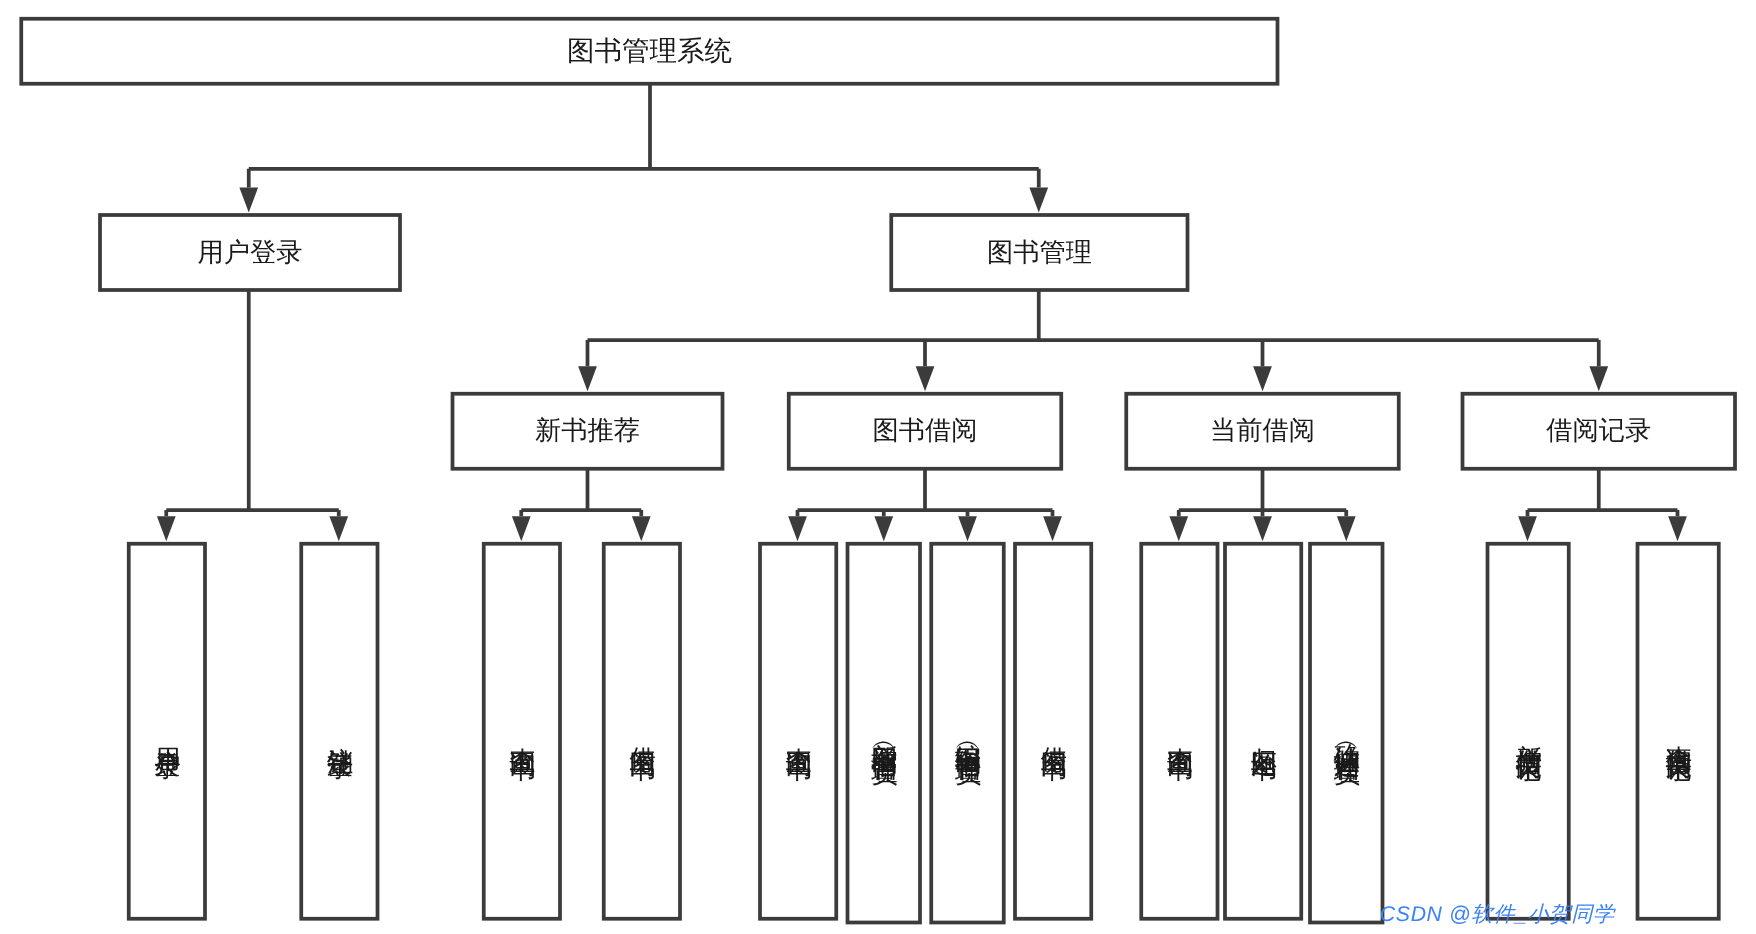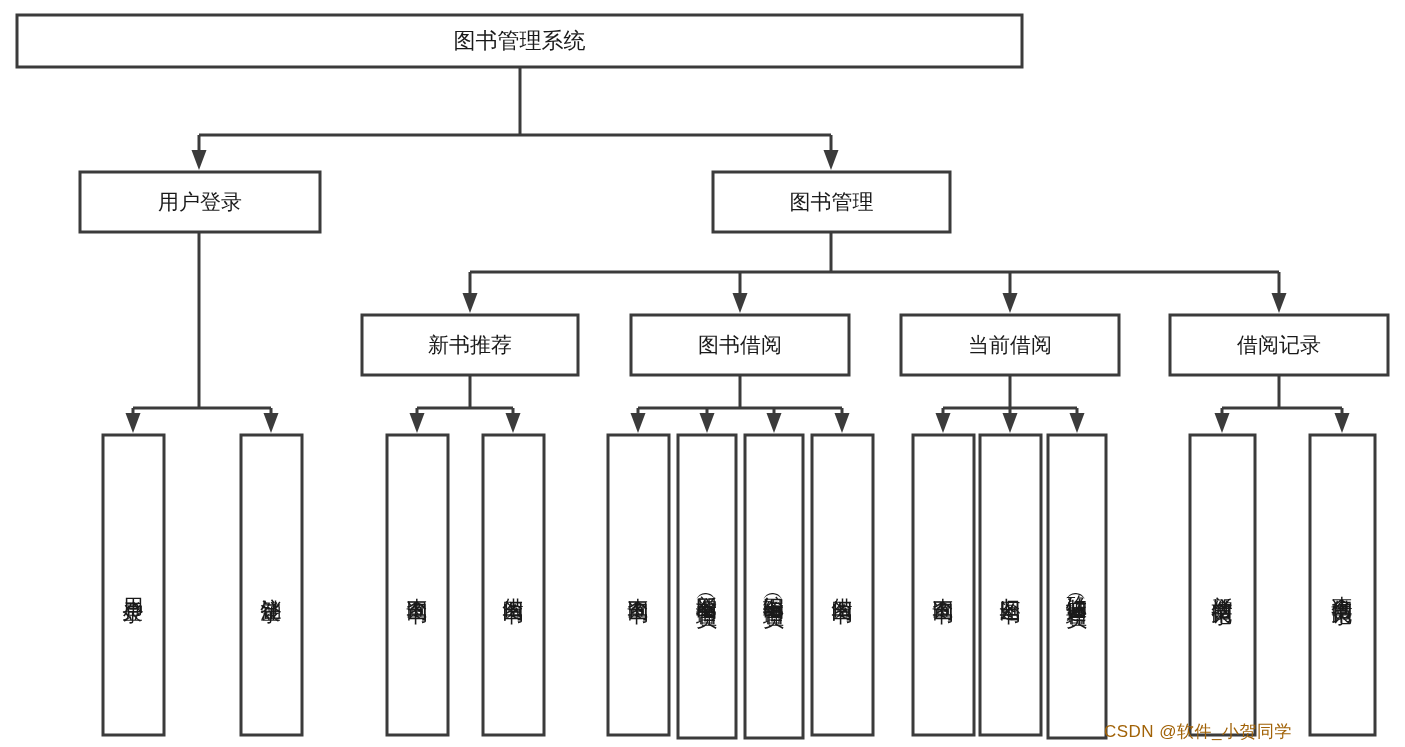--- a/index.html
+++ b/index.html
@@ -67,23 +67,24 @@
     justify-content: center;
     white-space: nowrap;
     pointer-events: none;
   }
   .watermark {
     position: absolute;
     right: 8px;
     bottom: 4px;
     font-family: "Liberation Sans", "DejaVu Sans", sans-serif;
     font-size: 17px;
-    color: #a16207;
+    color: #3b82f6;
     white-space: nowrap;
     letter-spacing: 0.5px;
+    font-style: italic;
   }
 </style>
 </head>
 <body>
 
 <div id="diagram-root">
   <svg class="flow" id="flow-svg" viewBox="0 0 1405 747" xmlns="http://www.w3.org/2000/svg">
     <g id="edges-layer">
         <line x1="520" y1="67" x2="520" y2="135" class="connector"></line>
         <line x1="199" y1="135" x2="831" y2="135" class="connector"></line>

